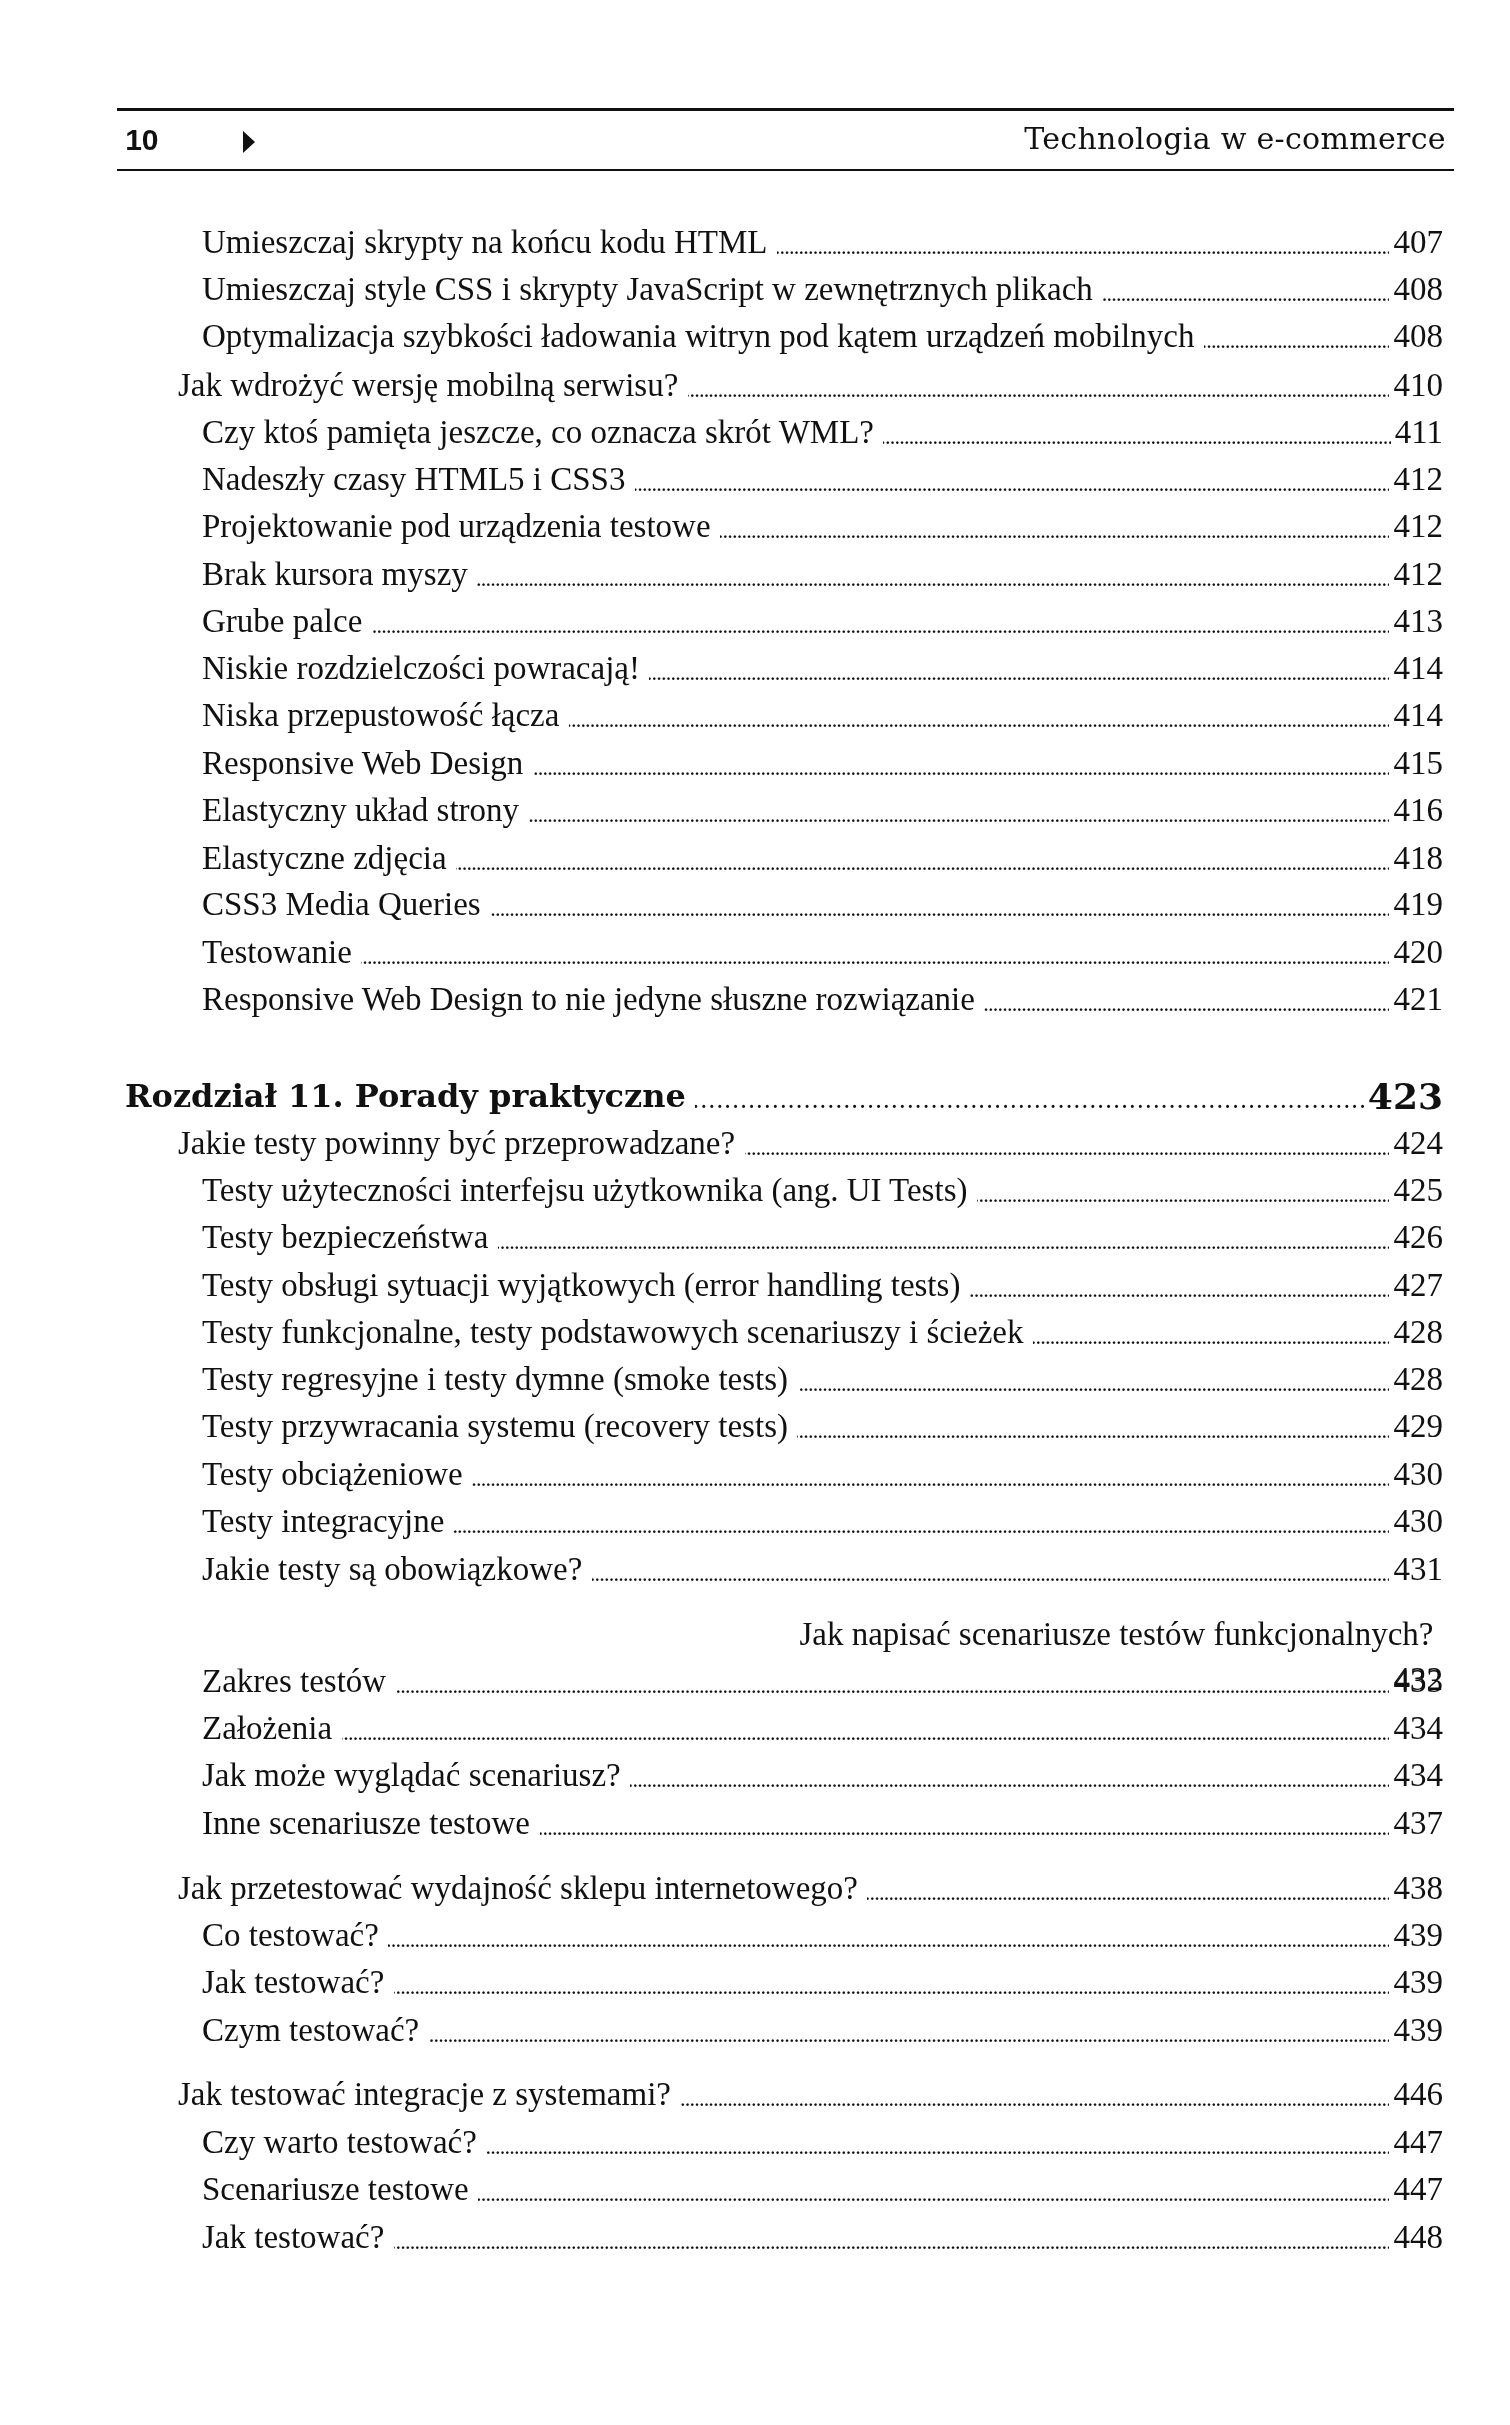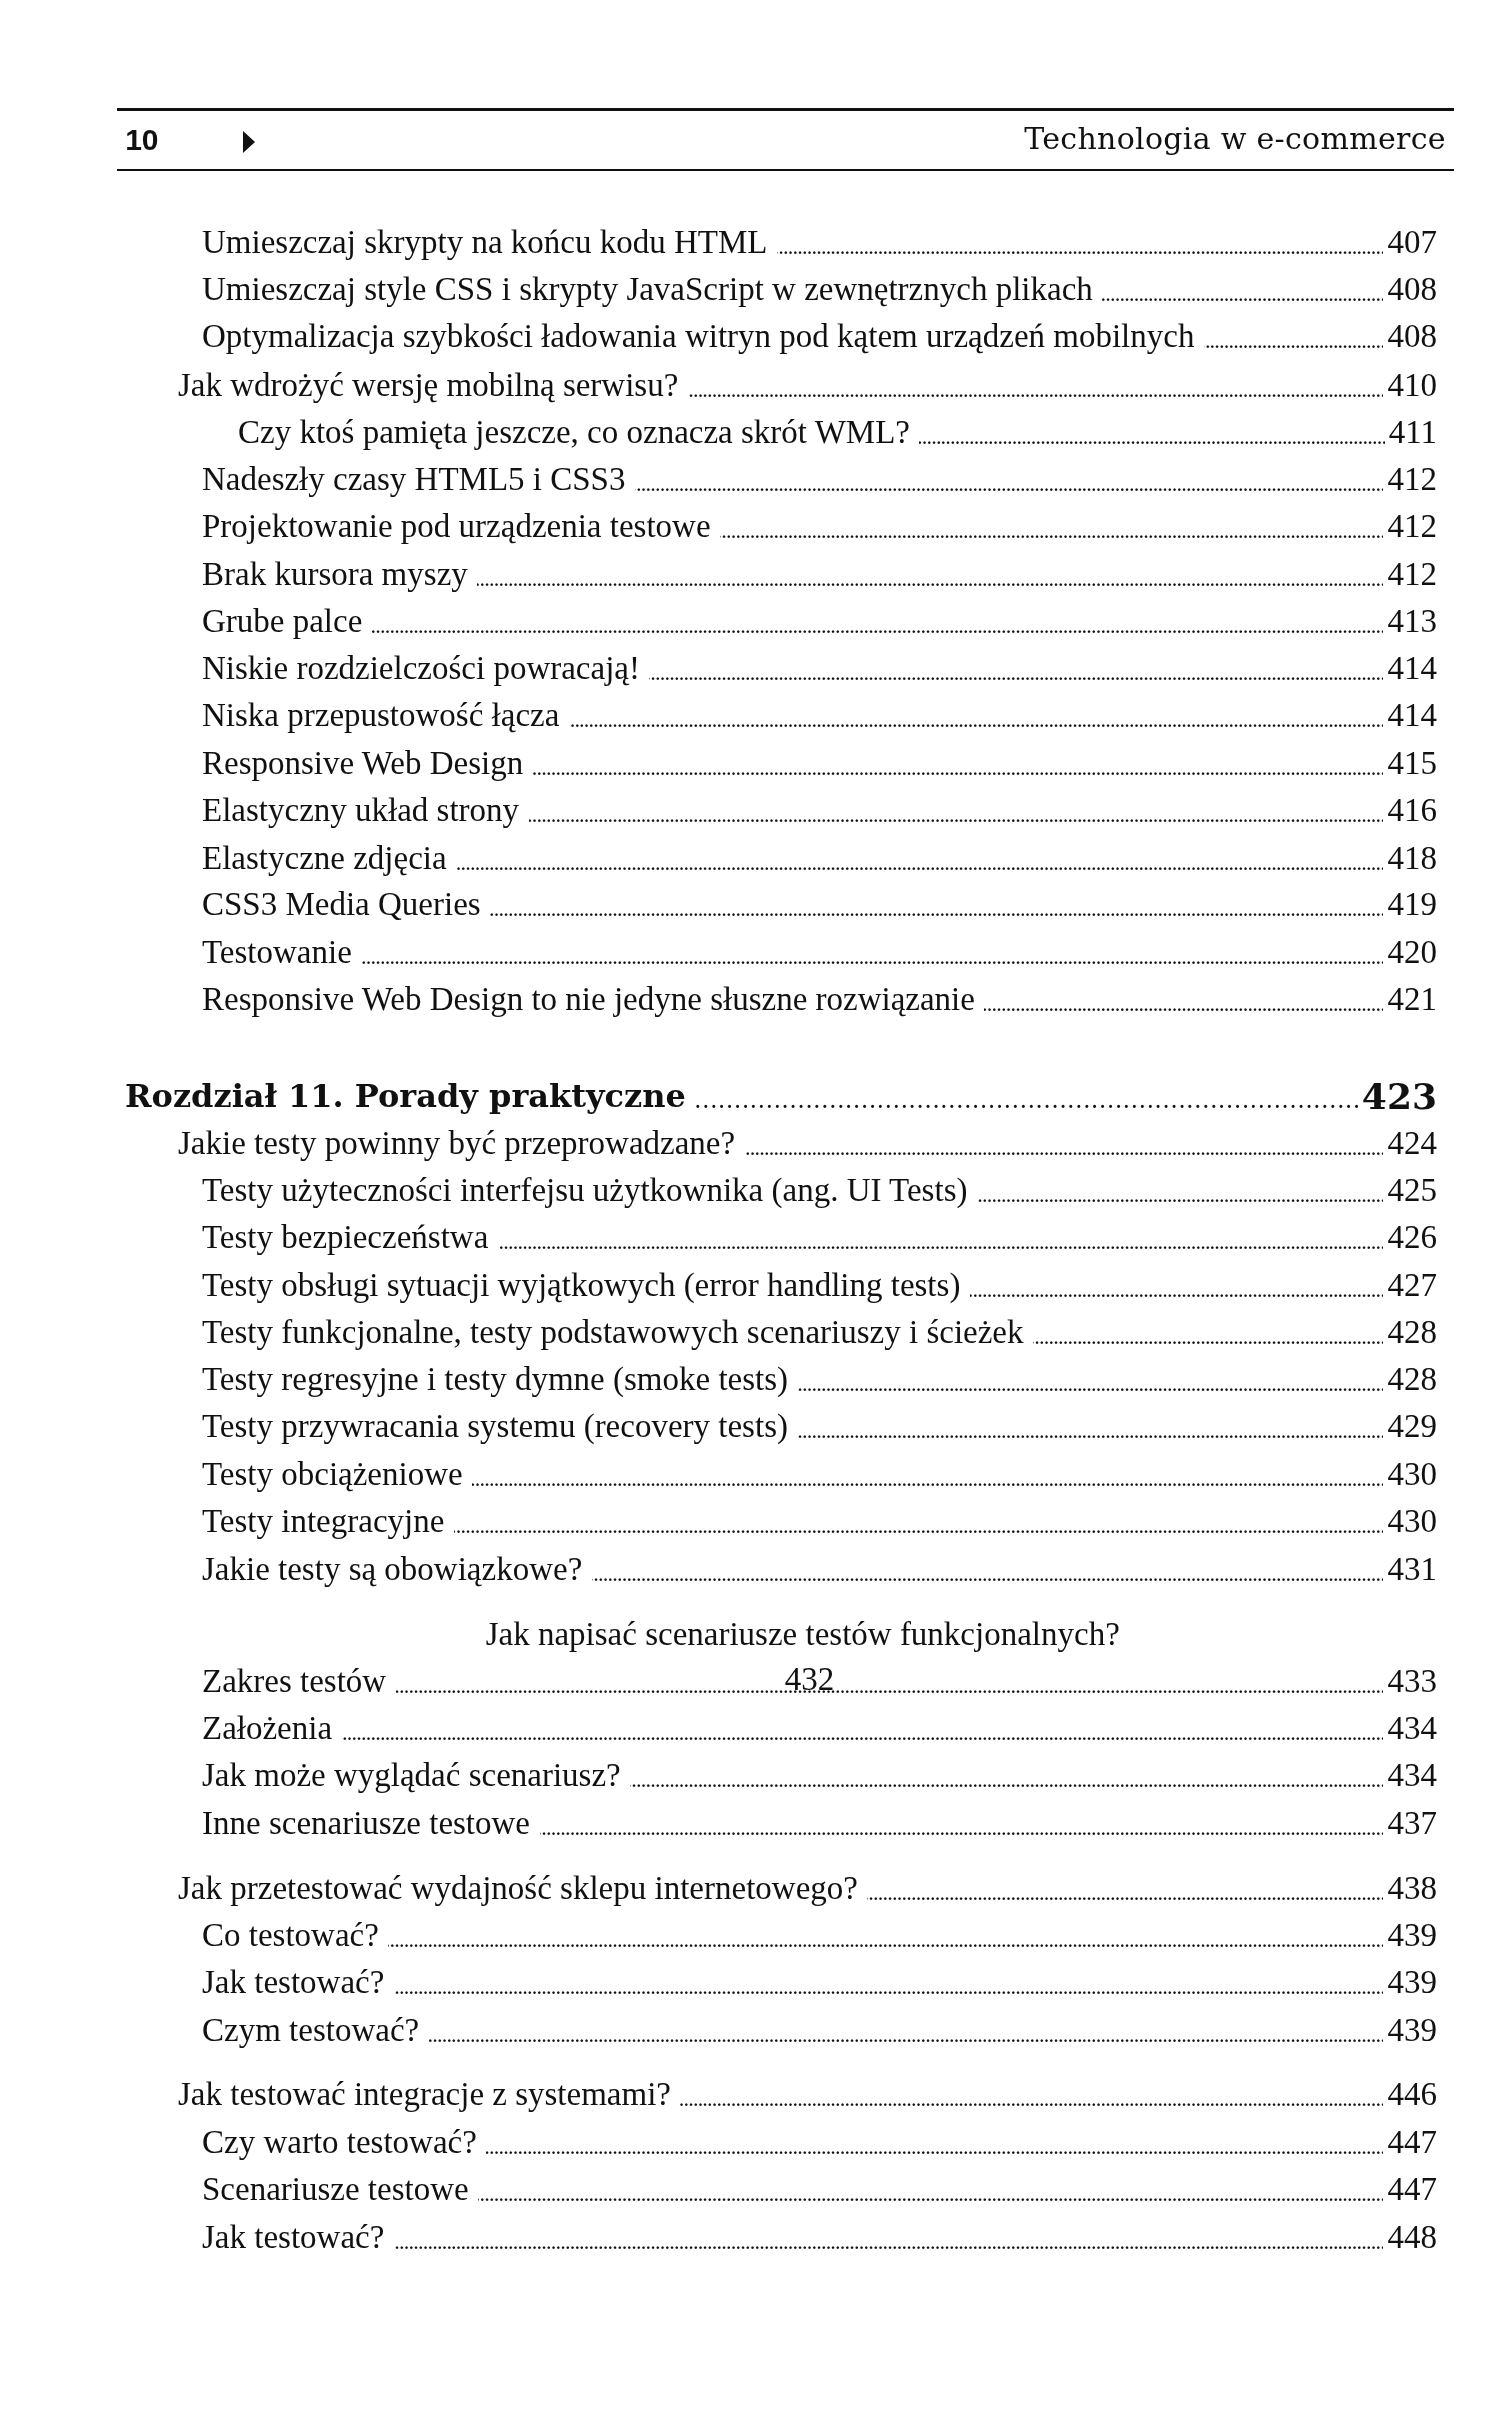--- a/index.html
+++ b/index.html
@@ -21,22 +21,22 @@
     position: absolute; left: 126px; top: 20px; width: 0; height: 0;
     border-top: 11px solid transparent; border-bottom: 11px solid transparent;
     border-left: 12.2px solid #111;
   }
   .hdr-title {
     position: absolute; right: 8.2px; top: 11px;
     font-family: "DejaVu Serif", serif; font-size: 30px; line-height: 34px; letter-spacing: 0.3px;
   }
   .toc { position: absolute; left: 0; top: 0; width: 1510px; }
   .toc-row {
-    position: absolute; display: flex; align-items: center;
-    right: 73px; height: 45px; line-height: 45px;
+    position: absolute; display: flex; align-items: flex-end;
+    right: 67px; height: 45px; line-height: 45px;
     font-size: 33px; white-space: nowrap;
   }
   .toc-row.l1 { left: 178px; }
   .toc-row.l2 { left: 202px; }
   .toc-row.chapter {
     left: 125px; font-family: "DejaVu Serif", serif; font-weight: bold; font-size: 32px;
   }
   .toc-label { flex: 0 0 auto; padding-right: 9.5px; }
   .toc-leader {
     flex: 1 1 auto; overflow: hidden; height: 45px; position: relative;
@@ -72,21 +72,21 @@
     <div class="toc-row l2" style="top: 314px;">
       <span class="toc-label">Optymalizacja szybkości ładowania witryn pod kątem urządzeń mobilnych</span>
       <span class="toc-leader"></span>
       <span class="toc-page">408</span>
     </div>
     <div class="toc-row l1" style="top: 363px;">
       <span class="toc-label">Jak wdrożyć wersję mobilną serwisu?</span>
       <span class="toc-leader"></span>
       <span class="toc-page">410</span>
     </div>
-    <div class="toc-row l2" style="top: 410px; margin-left: 36px;">
+    <div class="toc-row l2" style="top: 410px;">
       <span class="toc-label">Czy ktoś pamięta jeszcze, co oznacza skrót WML?</span>
       <span class="toc-leader"></span>
       <span class="toc-page">411</span>
     </div>
     <div class="toc-row l2" style="top: 457px;">
       <span class="toc-label">Nadeszły czasy HTML5 i CSS3</span>
       <span class="toc-leader"></span>
       <span class="toc-page">412</span>
     </div>
     <div class="toc-row l2" style="top: 504px;">

